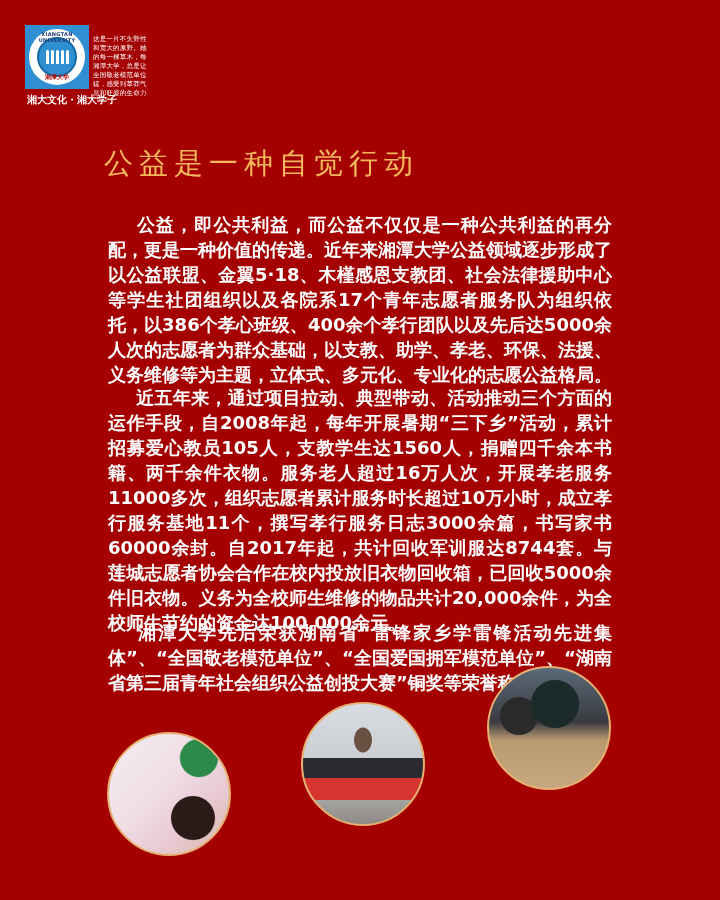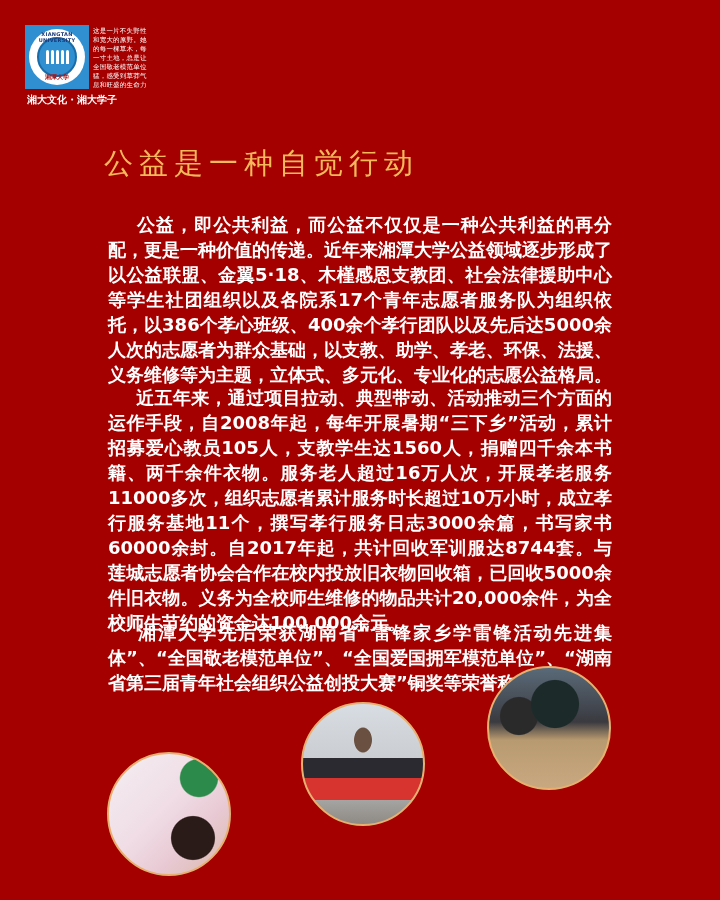--- a/index.html
+++ b/index.html
@@ -30,21 +30,21 @@
   .logo-arches span { width:3px; height:14px; background:#ffffff; border-radius:2px 2px 0 0; }
   .logo-ring-text {
     position:absolute; top:2px; left:0; width:100%; text-align:center;
     font-size:5px; color:#1a3a7a; font-weight:bold; letter-spacing:0.3px;
   }
   .logo-ring-bottom {
     position:absolute; bottom:3px; left:0; width:100%; text-align:center;
     font-size:6px; color:#b01010; font-weight:bold;
   }
   .header-poem {
-    position:absolute; left:68px; top:2px; width:80px;
+    position:absolute; left:68px; top:10px; width:80px;
     font-size:6.5px; line-height:9px; color:#ffffff;
     letter-spacing:0.2px;
   }
   .header-slogan {
     position:absolute; left:2px; top:68px; width:160px;
     font-size:10px; font-weight:bold; color:#ffffff; white-space:nowrap;
   }
   .title {
     position:absolute; left:104px; top:144px;
     font-family:Liberation Sans, sans-serif;
@@ -57,21 +57,21 @@
     text-align:justify; color:#ffffff;
   }
   .p1 { top:212px; }
   .p2 { top:385px; }
   .p3 { top:606px;margin-top:14px; }
   .indent { display:inline-block; width:28px; }
   .photo {
     position:absolute; width:120px; height:120px; border-radius:50%;
     border:2px solid #e8b070; overflow:hidden;
   }
-  .photo1 { left:107px; top:752px;
+  .photo1 { left:107px; top:732px;
     background:
       radial-gradient(circle at 70% 70%, #2a1a18 0 18%, transparent 19%),
       radial-gradient(circle at 75% 20%, #2c8a4a 0 14%, transparent 15%),
       linear-gradient(135deg, #f4eef2 0%, #f0dde6 45%, #e8c9d3 70%, #d9b8a8 100%);
   }
   .photo2 { left:301px; top:702px;
     background:
       linear-gradient(180deg, transparent 0 45%, #2b2a30 45% 62%, transparent 62%),
       linear-gradient(180deg, transparent 0 58%, #d8342f 58% 80%, transparent 80%),
       radial-gradient(ellipse at 50% 30%, #6a5040 0 10%, transparent 11%),
@@ -104,21 +104,21 @@
             <span></span>
         </div>
       </div>
       <div class="logo-ring-bottom">湘潭大学</div>
     </div>
   </div>
   <div class="header-poem">
     <div>这是一片不失野性</div>
     <div>和宽大的原野。她</div>
     <div>的每一棵草木，每</div>
-    <div>一寸土地，总是让</div>
+    <div>湘潭大学，总是让</div>
     <div>全国敬老模范单位</div>
     <div>猛，感受到草莽气</div>
     <div>息和旺盛的生命力</div>
   </div>
   <div class="header-slogan">湘大文化・湘大学子</div>
 </div>
 
 <div class="title">公益是一种自觉行动</div>
 
 <div class="paragraph p1"><span class="indent"></span><span>公益，即公共利益，而公益不仅仅是一种公共利益的再分配，更是一种价值的传递。近年来湘潭大学公益领域逐步形成了以公益联盟、金翼5·18、木槿感恩支教团、社会法律援助中心等学生社团组织以及各院系17个青年志愿者服务队为组织依托，以386个孝心班级、400余个孝行团队以及先后达5000余人次的志愿者为群众基础，以支教、助学、孝老、环保、法援、义务维修等为主题，立体式、多元化、专业化的志愿公益格局。</span></div>

